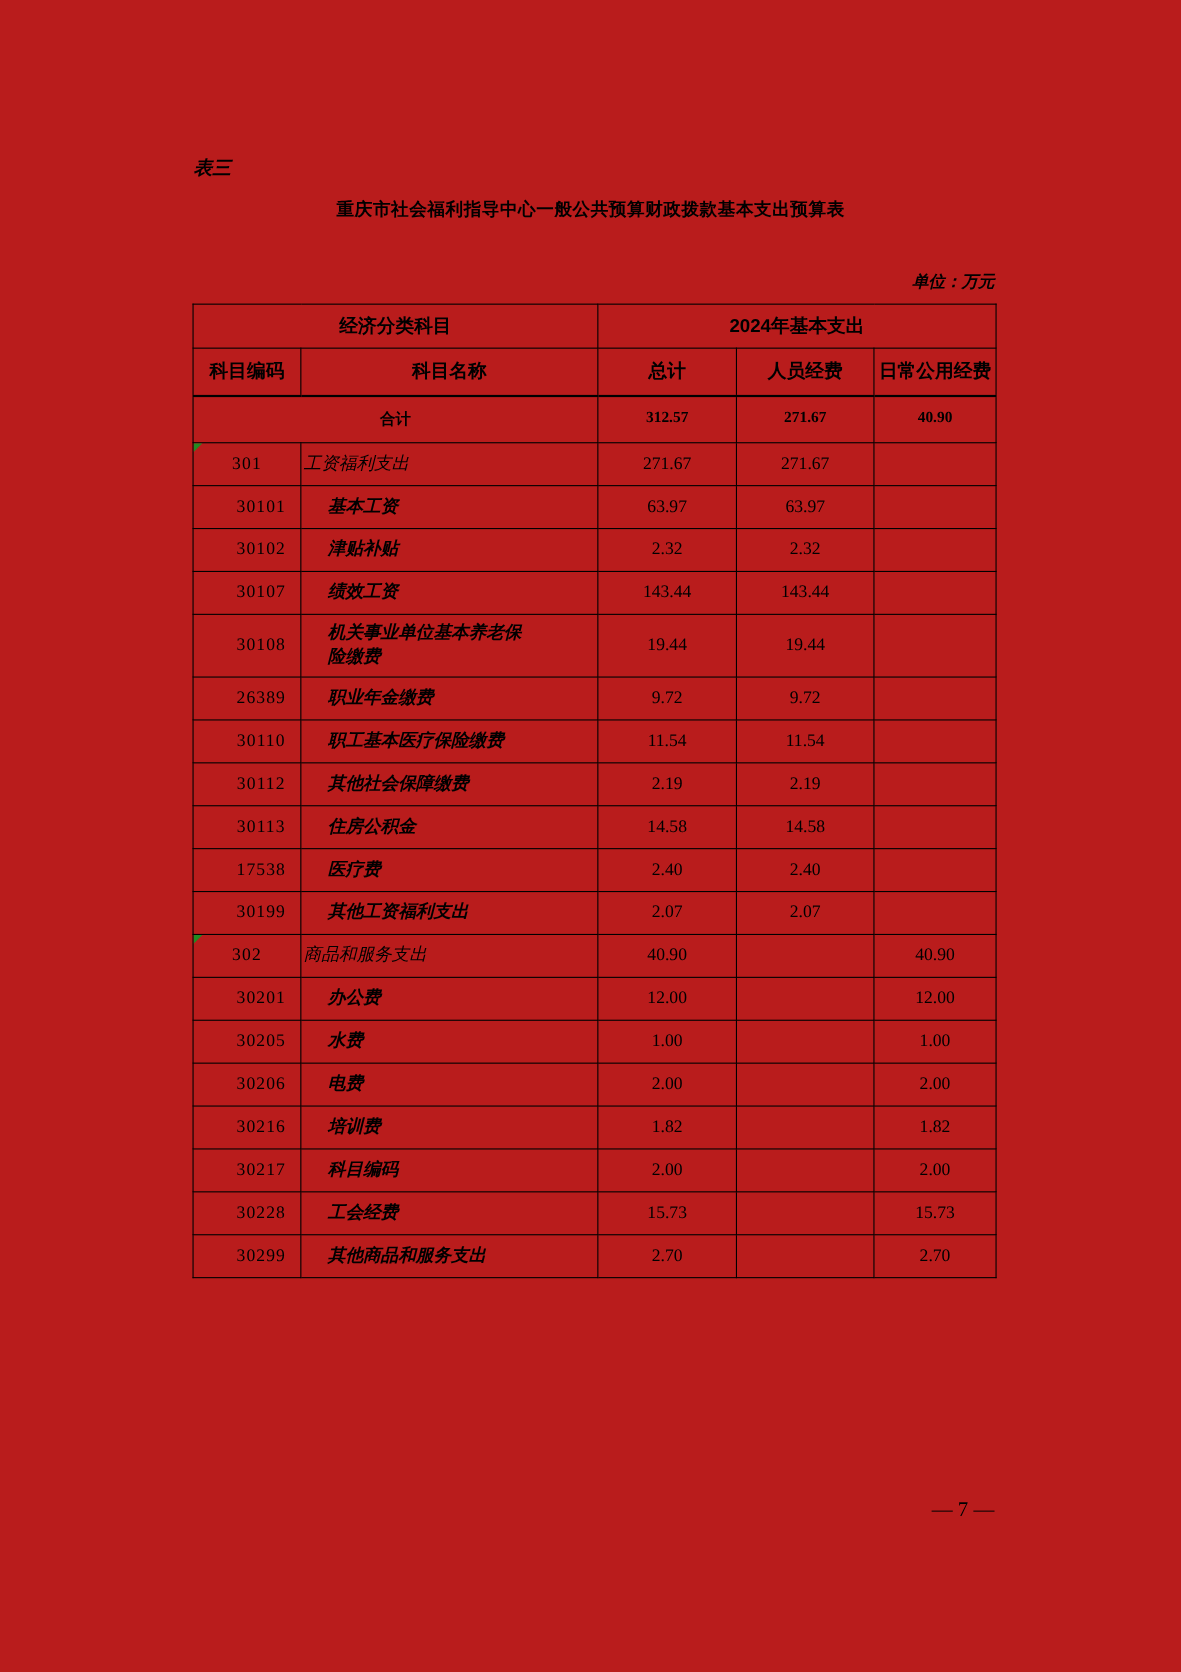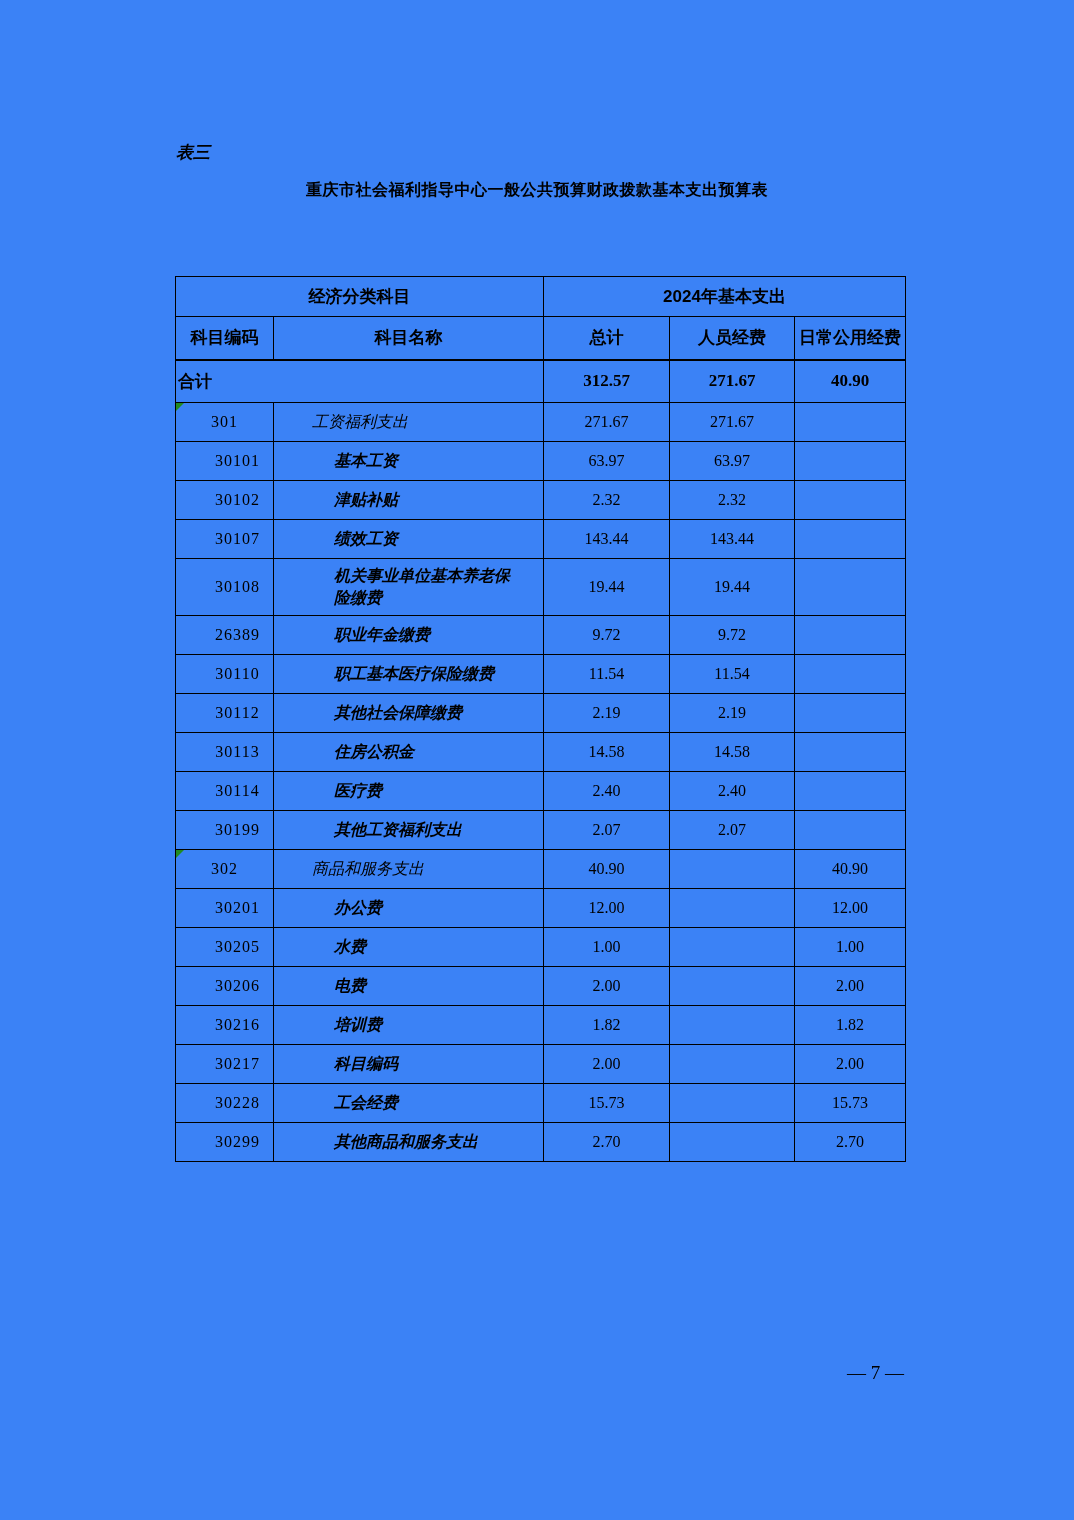--- a/index.html
+++ b/index.html
@@ -3,21 +3,21 @@
 <meta charset="utf-8">
 <style>
   * { box-sizing: border-box; }
   html, body { margin: 0; padding: 0; }
   body {
     width: 1074px; height: 1520px;
     background: #ffffff;
     color: #000;
     font-family: "Liberation Serif", "DejaVu Serif", serif;
   }
-  .page { position: relative; width: 1074px; height: 1520px; overflow: hidden; background: #3b82f6; }
+  .page { position: relative; width: 1074px; height: 1520px; overflow: hidden; background: #b91c1c; }
 
   .table-tag {
     position: absolute; left: 176px; top: 141px;
     font-size: 17px; font-style: italic; font-weight: bold;
   }
   .doc-title {
     position: absolute; left: 0; top: 180px; width: 100%;
     margin: 0; text-align: center;
     font-family: "Liberation Sans", "DejaVu Sans", sans-serif;
     font-size: 16px; font-weight: bold; letter-spacing: 0.5px;
@@ -36,33 +36,33 @@
     padding: 0 2px;
     overflow: hidden;
   }
   thead th {
     font-family: "Liberation Sans", "DejaVu Sans", sans-serif;
     font-weight: bold; text-align: center; font-size: 17px;
   }
   tr.hrow1 th { height: 40px; }
   tr.hrow2 th { height: 43px; border-bottom-width: 2.5px; }
 
-  tr.total-row td { height: 43px; font-weight: bold; font-size: 17px; }
+  tr.total-row td { height: 43px; font-weight: bold; font-size: 14px; text-align: center; }
   tr.total-row td.label {
     font-family: "Liberation Sans", "DejaVu Sans", sans-serif;
   }
 
   tbody tr.data-row td { height: 39px; font-size: 16px; }
   tbody tr.data-row.tall td { height: 57px; }
 
   td.code { text-align: center; padding-left: 6px; position: relative; letter-spacing: 1px; }
   tr.lvl2 td.code { padding-left: 28px; }
   td.name { text-align: left; padding-left: 8px; font-style: italic; }
   tr.lvl2 td.name { padding-left: 24px; font-weight: bold; }
-  td.name > span { display: inline-block; max-width: 188px; line-height: 1.35; vertical-align: middle; margin-left: 36px; }
+  td.name > span { display: inline-block; max-width: 188px; line-height: 1.35; vertical-align: middle; }
   td.num { text-align: center; }
 
   .corner-marker {
     position: absolute; top: 0; left: 0; width: 0; height: 0;
     border-top: 8px solid #228B22;
     border-right: 8px solid transparent;
   }
 
   .page-number {
     position: absolute; left: 818px; top: 1362px; width: 115px;
@@ -71,20 +71,21 @@
 </style>
 </head>
 <body>
 
 <div class="page">
 
   <div class="table-tag">表三</div>
 
   <h1 class="doc-title">重庆市社会福利指导中心一般公共预算财政拨款基本支出预算表</h1>
 
+  <div class="unit-label">单位：万元</div>
 
   <table class="budget">
     <colgroup>
       <col style="width:98px">
       <col style="width:270px">
       <col style="width:126px">
       <col style="width:125px">
       <col style="width:111px">
     </colgroup>
     <thead>
@@ -164,21 +165,21 @@
           <td class="num"></td>
         </tr>
         <tr class="data-row lvl2">
           <td class="code"><span>30113</span></td>
           <td class="name"><span>住房公积金</span></td>
           <td class="num">14.58</td>
           <td class="num">14.58</td>
           <td class="num"></td>
         </tr>
         <tr class="data-row lvl2">
-          <td class="code"><span>30114</span></td>
+          <td class="code"><span>17538</span></td>
           <td class="name"><span>医疗费</span></td>
           <td class="num">2.40</td>
           <td class="num">2.40</td>
           <td class="num"></td>
         </tr>
         <tr class="data-row lvl2">
           <td class="code"><span>30199</span></td>
           <td class="name"><span>其他工资福利支出</span></td>
           <td class="num">2.07</td>
           <td class="num">2.07</td>

